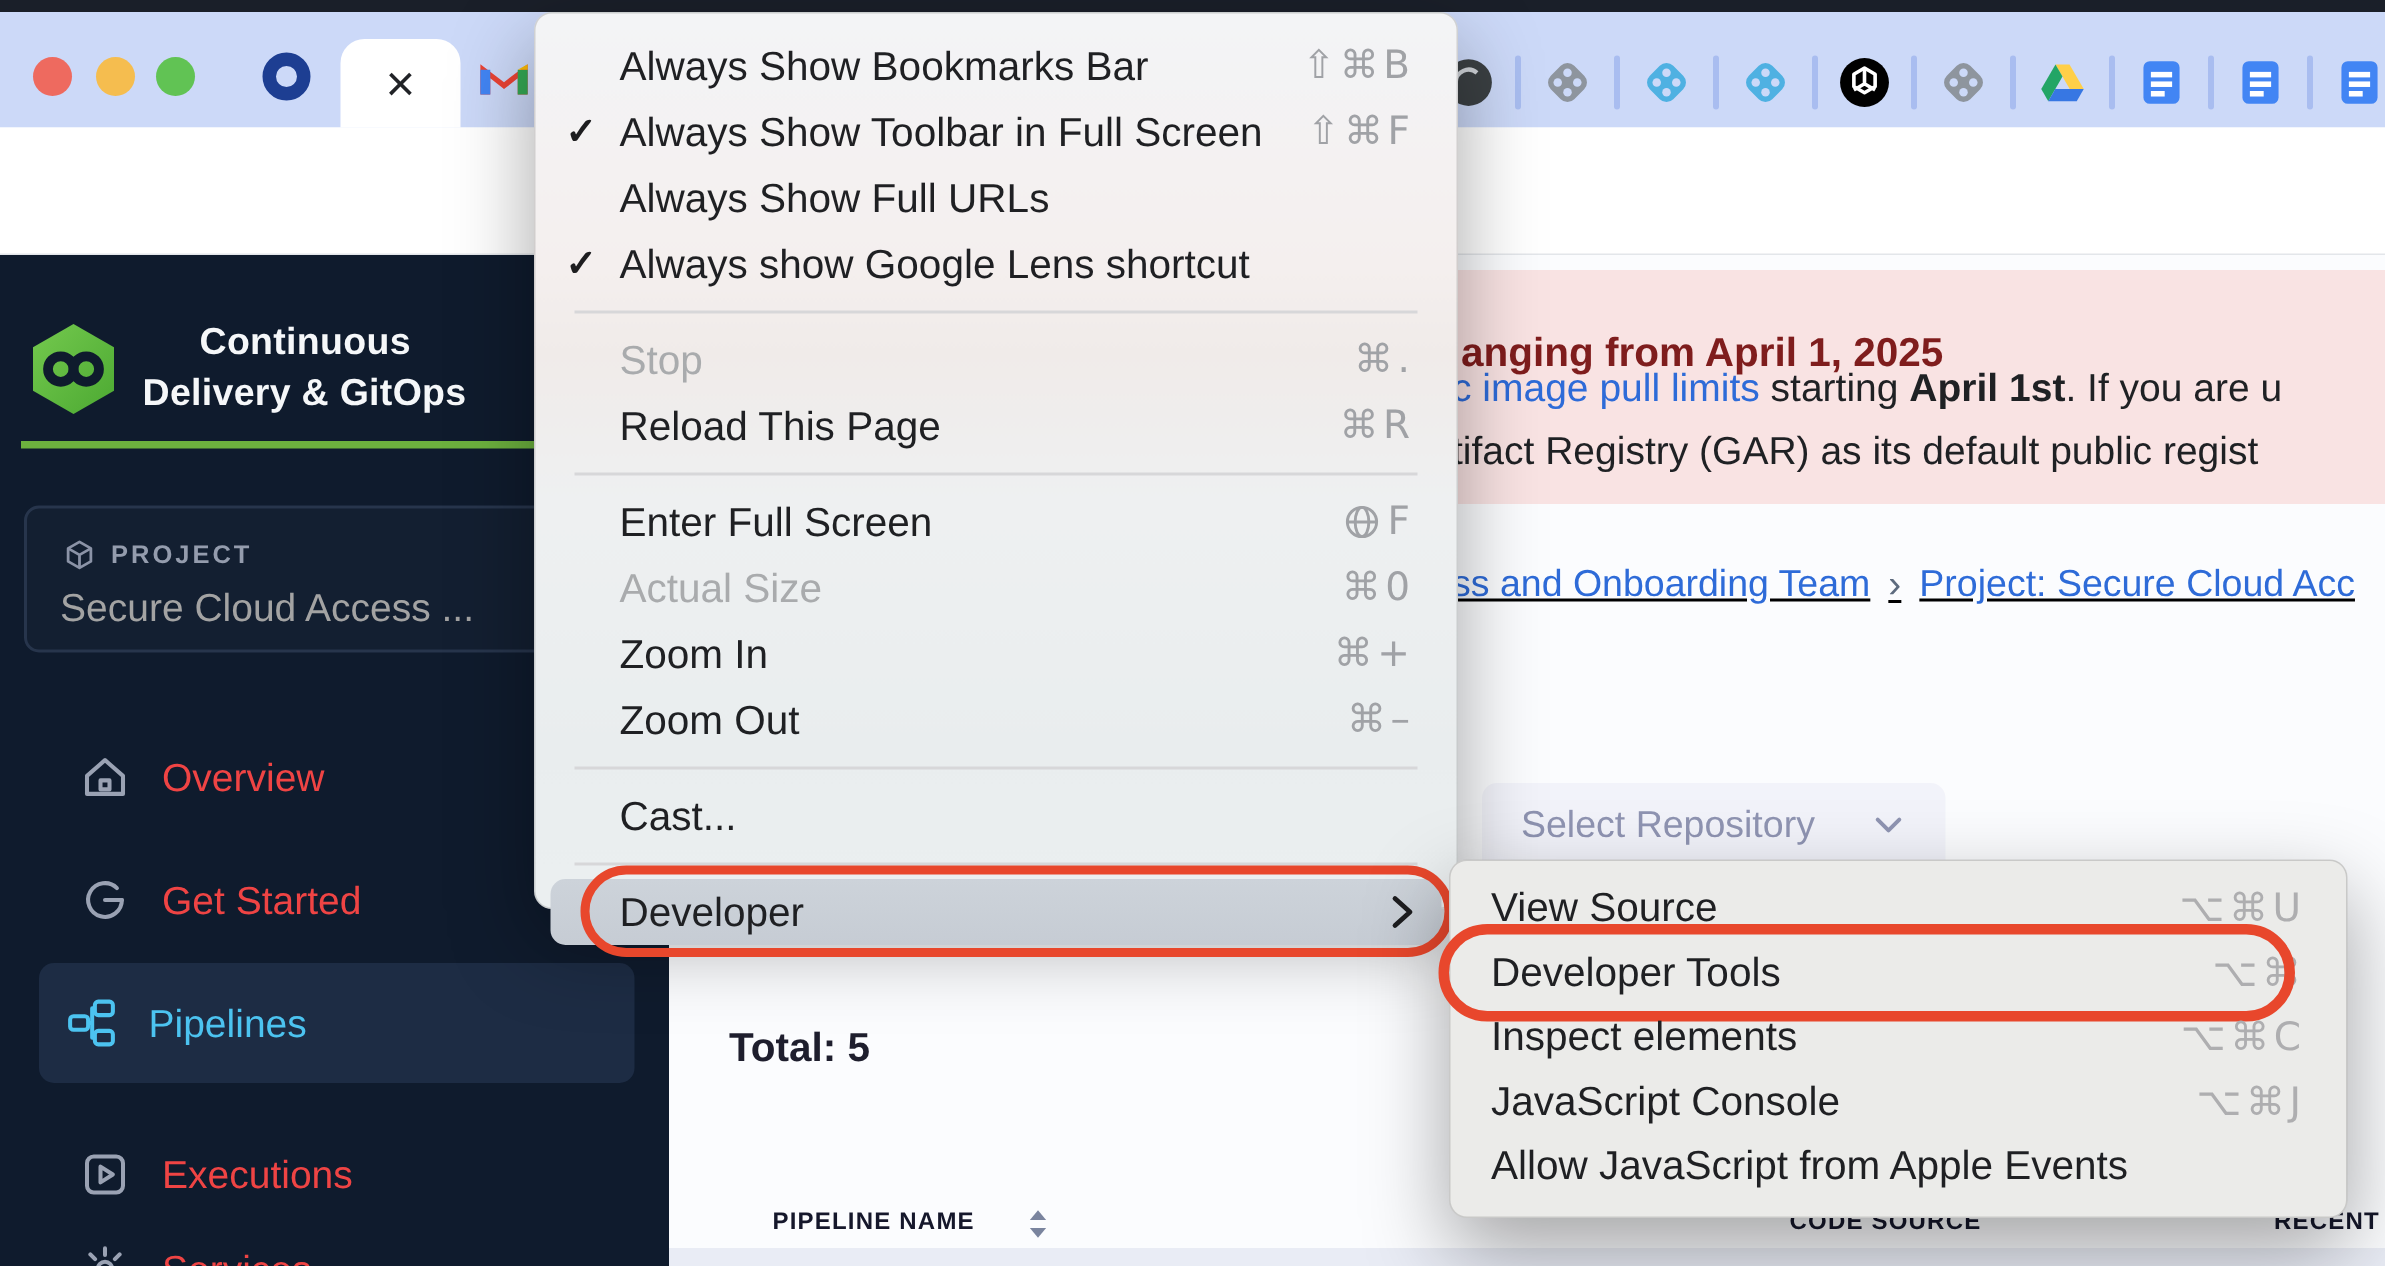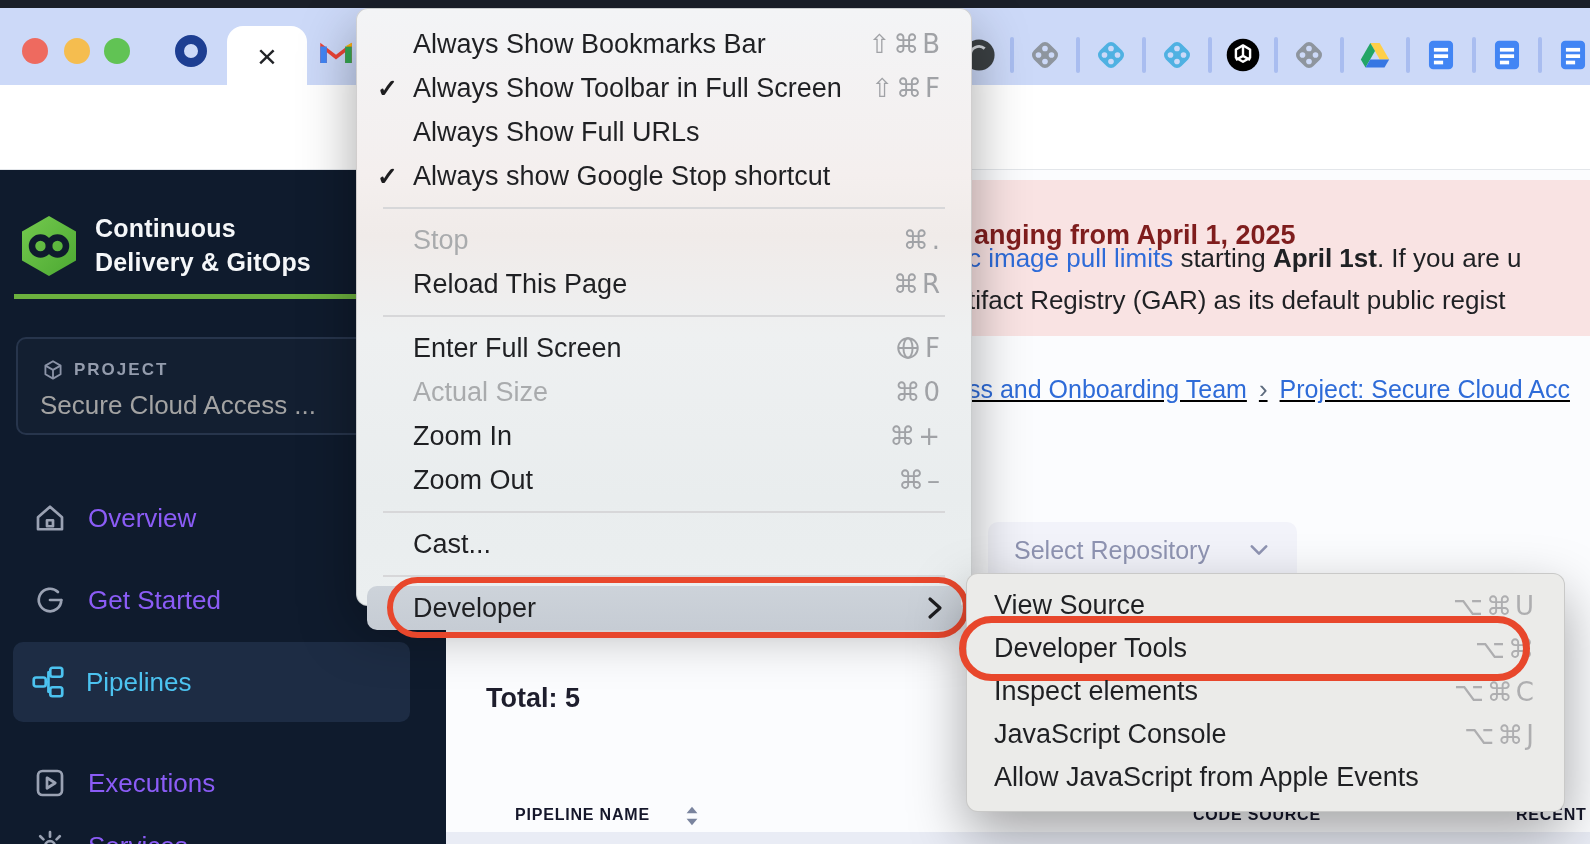--- a/index.html
+++ b/index.html
@@ -29,22 +29,22 @@
   .sb-title{position:absolute;left:95px;height:30px;display:flex;align-items:center;
     font-size:25px;font-weight:bold;color:#f5f7f9;letter-spacing:.2px;}
   .green-line{position:absolute;left:14px;top:294px;width:432px;height:5px;background:#6cb13e;}
   .proj-card{position:absolute;left:16px;top:337px;width:396px;height:98px;background:#131f31;
     border:2px solid #27354c;border-radius:10px;box-sizing:border-box;}
   .proj-label{position:absolute;left:56px;top:19px;height:24px;display:flex;align-items:center;
     font-size:17px;font-weight:bold;letter-spacing:2px;color:#949cad;}
   .proj-name{position:absolute;left:22px;top:50px;height:32px;display:flex;align-items:center;
     font-size:26px;color:#a3a3a3;}
   .nav{position:absolute;left:0;width:446px;height:80px;display:flex;align-items:center;
-    padding-left:32px;box-sizing:border-box;gap:20px;font-size:26px;color:#8b5cf6;}
-  .nav.active{left:13px;width:397px;padding-left:17px;background:#1d2c44;border-radius:10px;color:#4cc3f0;}
+    padding-left:52px;box-sizing:border-box;gap:20px;font-size:26px;color:#ef4444;}
+  .nav.active{left:26px;width:397px;padding-left:17px;background:#1d2c44;border-radius:10px;color:#4cc3f0;}
   .nav svg{flex:0 0 auto;}
 
   
   .banner{position:absolute;left:640px;top:180px;width:950px;height:156px;background:#f9e3e3;overflow:hidden;}
   .bline{position:absolute;height:36px;display:flex;align-items:center;white-space:nowrap;
     font-size:26px;color:#1f2124;}
   .btitle{font-weight:bold;font-size:27px;color:#7f1d1d;margin-top:23px;}
   .blink{color:#2e6bd8;}
   .crumbs{position:absolute;left:968px;top:372px;height:34px;display:flex;align-items:center;gap:12px;
     font-size:25px;white-space:nowrap;text-decoration:underline;}
@@ -245,21 +245,21 @@
         <stop offset="0" stop-color="#74c94e"></stop>
             <stop offset="1" stop-color="#4ca932"></stop>
           </linearGradient>
         </defs>
       <polygon points="29,1 56,16.5 56,45.5 29,61 2,45.5 2,16.5" fill="url(#hx)"></polygon>
       <g fill="none" stroke="#0f1b2d" stroke-width="6.5">
         <circle cx="20.5" cy="31" r="8.5"></circle>
           <circle cx="37.5" cy="31" r="8.5"></circle>
       </g>
     </svg>
-    <div class="sb-title" style="top:43px;">Continuous</div>
+    <div class="sb-title" style="top:43px;margin-left:38px;">Continuous</div>
     <div class="sb-title" style="top:77px;">Delivery &amp; GitOps</div>
     <div class="green-line" style="top:124px;"></div>
 
     <div class="proj-card" style="top:167px;">
       <svg class="abs" style="left:22px;top:19px;" width="26" height="26" viewBox="0 0 24 24">
         <g stroke="#8b93a7" stroke-width="1.7" fill="none" stroke-linejoin="round">
           <path d="M12 3l7 4v8l-7 4-7-4V7z"></path>
             <path d="M5 7l7 4 7-4M12 11v8"></path>
         </g>
       </svg>
@@ -366,21 +366,21 @@
       <span class="check">✓</span>
       <span>Always Show Toolbar in Full Screen</span>
       <span class="sc">⇧⌘F</span>
     </div>
     <div class="mi">
       <span class="check"></span>
       <span>Always Show Full URLs</span>
     </div>
     <div class="mi">
       <span class="check">✓</span>
-      <span>Always show Google Stop shortcut</span>
+      <span>Always show Google Lens shortcut</span>
     </div>
 
     <div class="msep"></div>
 
     <div class="mi disabled">
       <span class="check"></span>
       <span>Stop</span>
       <span class="sc">⌘.</span>
     </div>
     <div class="mi">

